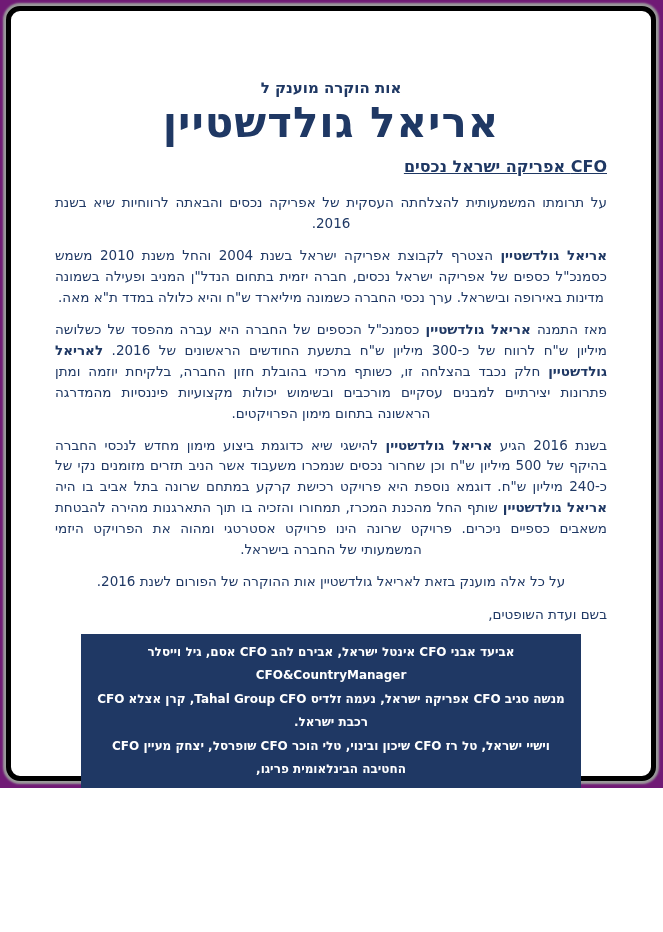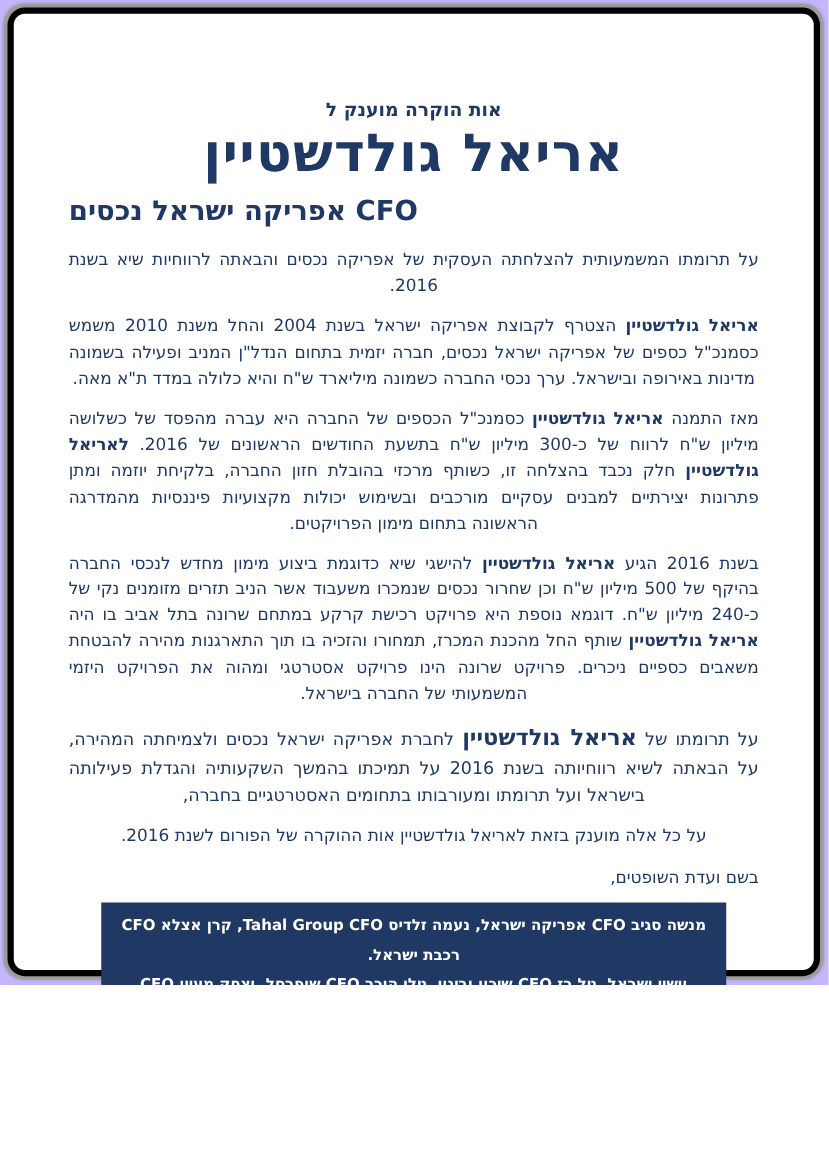--- a/index.html
+++ b/index.html
@@ -5,21 +5,21 @@
   html, body {
     margin: 0;
     padding: 0;
     background: #ffffff;
     font-family: "DejaVu Sans", "Liberation Sans", sans-serif;
   }
   .page {
     position: relative;
     width: 663px;
     height: 788px;
-    background: #c4b5fd;
+    background: #701a75;
     overflow: hidden;
   }
   .card {
     position: absolute;
     left: 6px; top: 6px; right: 7px; bottom: 7px;
     background: #ffffff;
     border: 5px solid #000000;
     border-radius: 14px;
     box-shadow: 0 0 2px 3px #9a9a9a;
     box-sizing: border-box;
@@ -34,24 +34,25 @@
   }
   .main-title {
     text-align: center;
     font-size: 42px;
     font-weight: bold;
     letter-spacing: 1px;
     line-height: 1.15;
     margin: 0 0 10px 0;
   }
   .subtitle {
-    text-align: left;
-    font-size: 22px;
+    text-align: right;
+    font-size: 16px;
     font-weight: bold;
     margin: 0 0 16px 0;
+    text-decoration: underline;
   }
   .body-col { }
   .para {
     font-size: 13.5px;
     line-height: 1.55;
     text-align: justify;
     text-align-last: center;
     margin: 0 0 11px 0;
   }
   .para b { font-weight: bold; }
@@ -84,25 +85,25 @@
 
     <div class="main-title">אריאל גולדשטיין</div>
 
     <div class="subtitle">CFO אפריקה ישראל נכסים</div>
 
     <div class="body-col">
         <p class="para"><span>על תרומתו המשמעותית להצלחתה העסקית של אפריקה נכסים והבאתה לרווחיות שיא בשנת 2016.</span></p>
         <p class="para"><b>אריאל גולדשטיין</b><span> הצטרף לקבוצת אפריקה ישראל בשנת 2004 והחל משנת 2010 משמש כסמנכ"ל כספים של אפריקה ישראל נכסים, חברה יזמית בתחום הנדל"ן המניב ופעילה בשמונה מדינות באירופה ובישראל. ערך נכסי החברה כשמונה מיליארד ש"ח והיא כלולה במדד ת"א מאה.</span></p>
         <p class="para"><span>מאז התמנה </span><b>אריאל גולדשטיין</b><span> כסמנכ"ל הכספים של החברה היא עברה מהפסד של כשלושה מיליון ש"ח לרווח של כ-300 מיליון ש"ח בתשעת החודשים הראשונים של 2016. </span><b>לאריאל גולדשטיין</b><span> חלק נכבד בהצלחה זו, כשותף מרכזי בהובלת חזון החברה, בלקיחת יוזמה ומתן פתרונות יצירתיים למבנים עסקיים מורכבים ובשימוש יכולות מקצועיות פיננסיות מהמדרגה הראשונה בתחום מימון הפרויקטים.</span></p>
         <p class="para"><span>בשנת 2016 הגיע </span><b>אריאל גולדשטיין</b><span> להישגי שיא כדוגמת ביצוע מימון מחדש לנכסי החברה בהיקף של 500 מיליון ש"ח וכן שחרור נכסים שנמכרו משעבוד אשר הניב תזרים מזומנים נקי של כ-240 מיליון ש"ח. דוגמא נוספת היא פרויקט רכישת קרקע במתחם שרונה בתל אביב בו היה </span><b>אריאל גולדשטיין</b><span> שותף החל מהכנת המכרז, תמחורו והזכיה בו תוך התארגנות מהירה להבטחת משאבים כספיים ניכרים. פרויקט שרונה הינו פרויקט אסטרטגי ומהוה את הפרויקט היזמי המשמעותי של החברה בישראל.</span></p>
-        <p class="para emph"><span>על תרומתו של </span><b class="lg">אריאל גולדשטיין</b><span> לחברת אפריקה ישראל נכסים ולצמיחתה המהירה, על הבאתה לשיא רווחיותה בשנת 2016  על תמיכתו בהמשך השקעותיה והגדלת פעילותה בישראל ועל תרומתו ומעורבותו בתחומים האסטרטגיים בחברה,</span></p>
         <p class="para"><span>על כל אלה מוענק בזאת לאריאל גולדשטיין אות ההוקרה של הפורום לשנת 2016.</span></p>
       </div>
 
     <div class="committee-line">בשם  ועדת השופטים,</div>
 
     <div class="judges-box">
+      <div>אביעד אבני CFO אינטל ישראל, אבירם להב CFO אסם, גיל וייסלר CFO&amp;CountryManager</div>
       <div>מנשה סגיב CFO אפריקה ישראל, נעמה זלדיס Tahal Group CFO, קרן אצלא CFO רכבת ישראל.</div>
       <div>וישיי ישראל, טל רז CFO שיכון ובינוי, טלי הוכר CFO שופרסל, יצחק מעיין CFO החטיבה הבינלאומית פריגו,</div>
     </div>
 
   </div>
 </div>
 
 </body></html>

